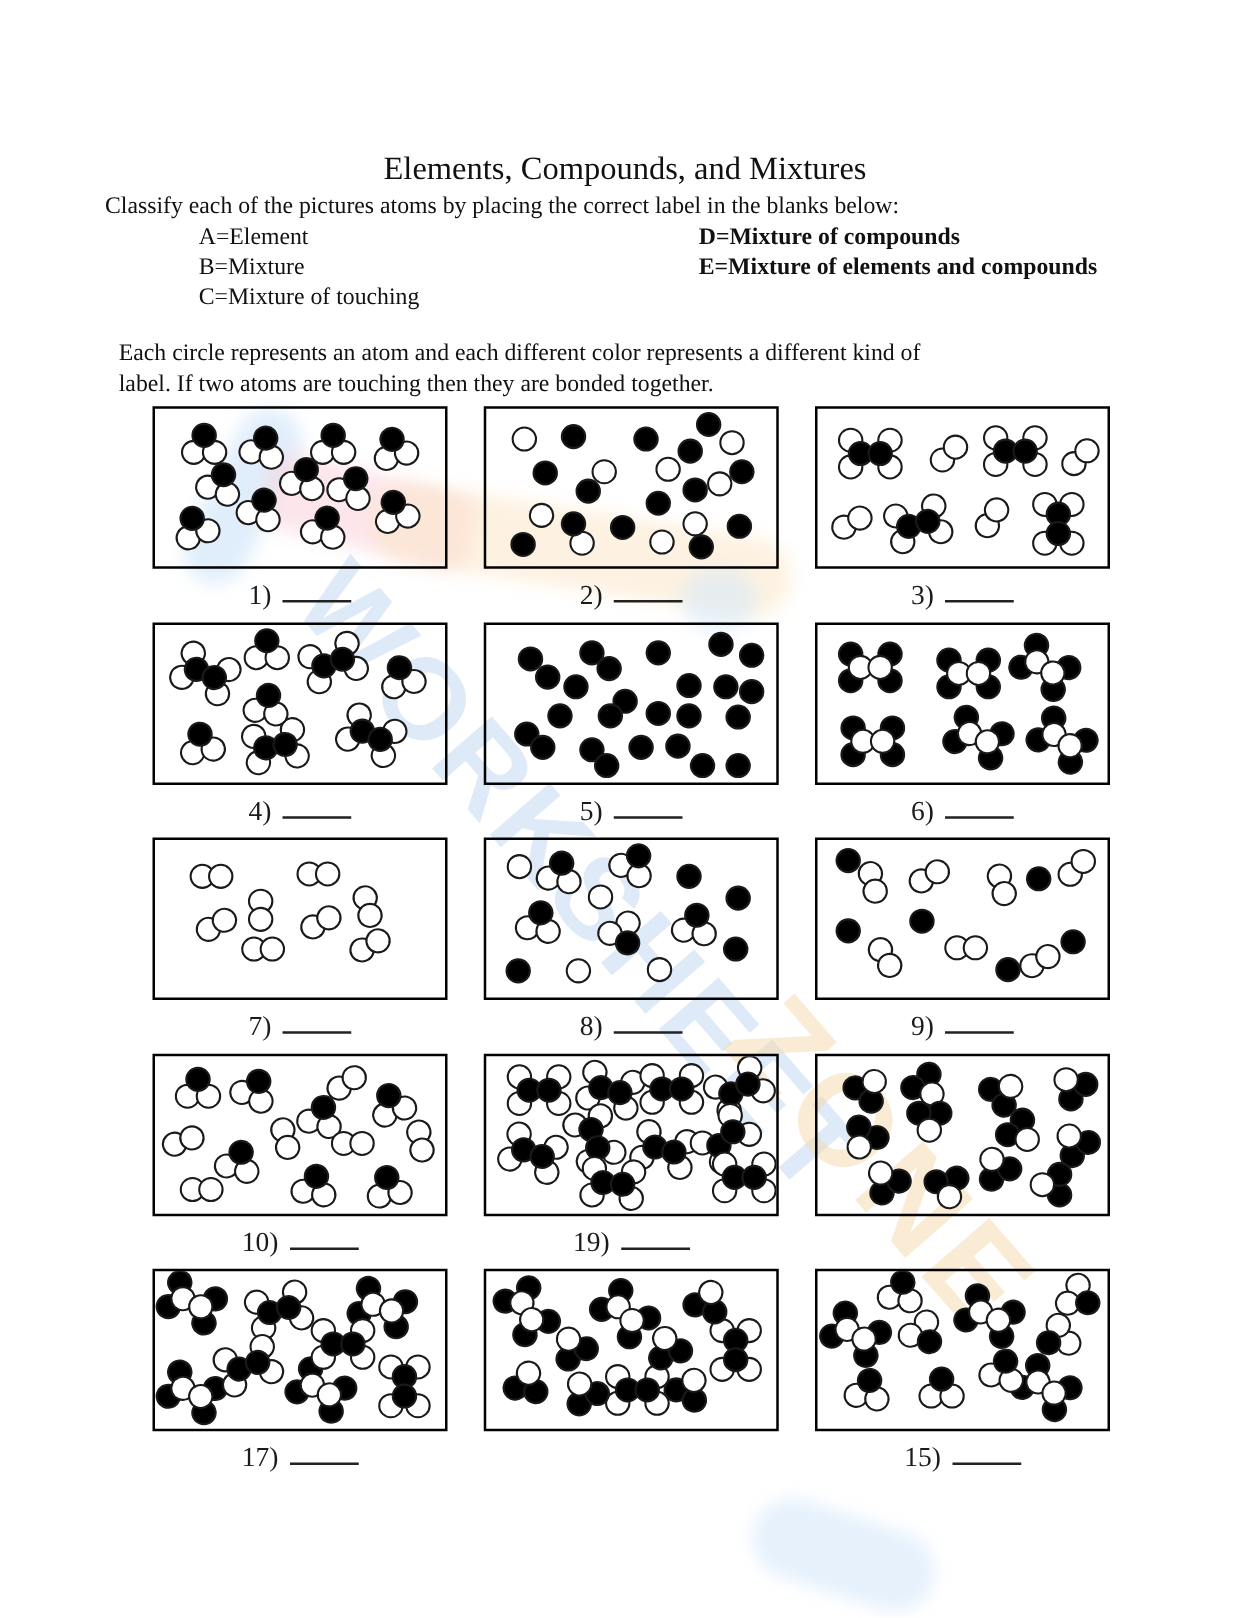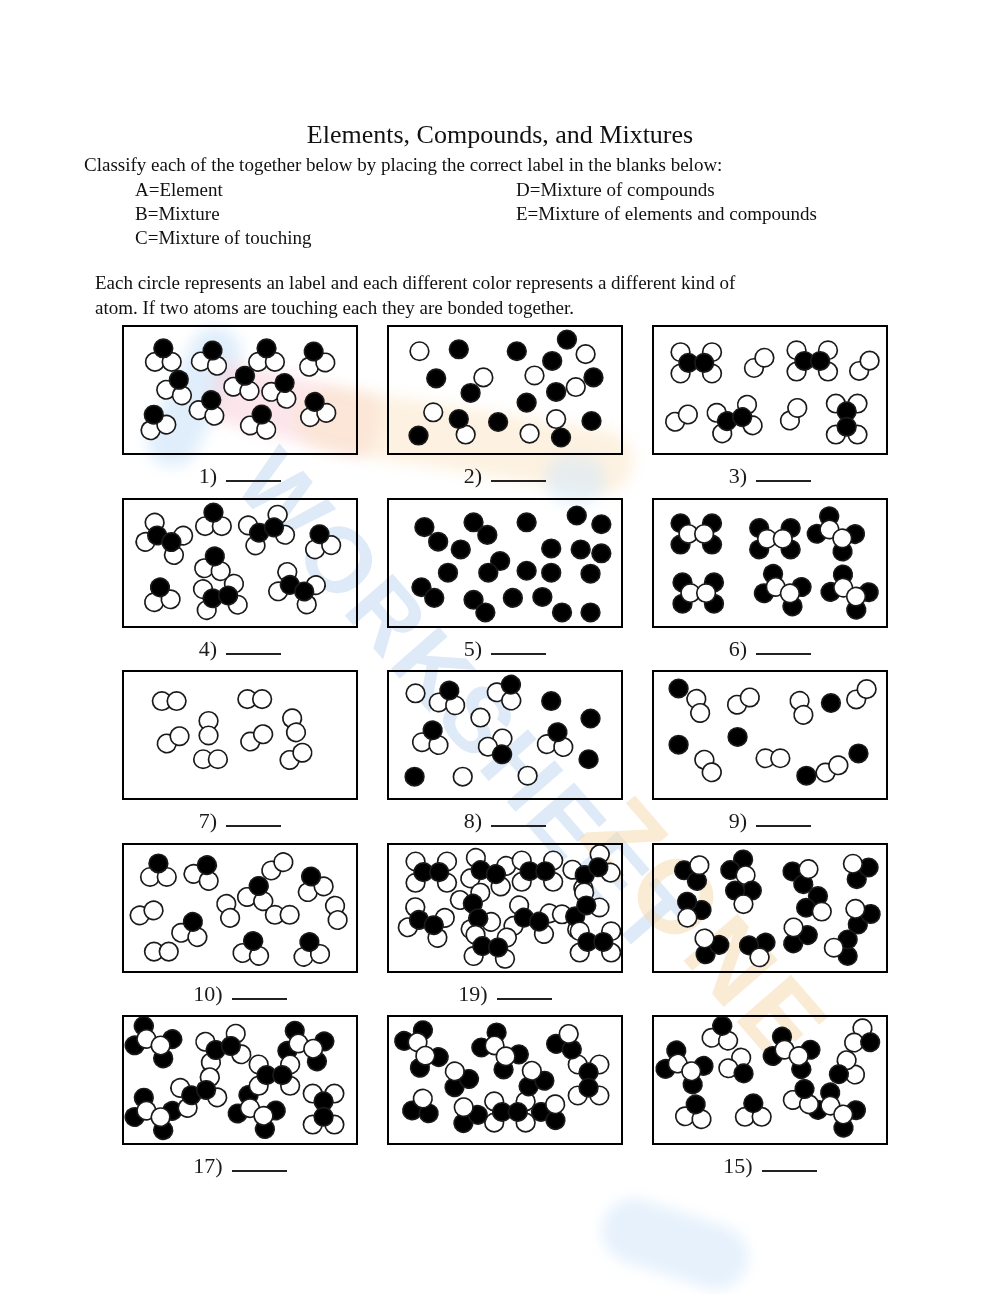--- a/index.html
+++ b/index.html
@@ -7,23 +7,23 @@
         font-family:"Liberation Serif",serif;color:#111;overflow:hidden;}
   
   .wm-layer{position:absolute;top:0;left:0;width:100%;height:100%;z-index:0;pointer-events:none;}
   .wm-text{position:absolute;font-family:"Liberation Sans",sans-serif;font-weight:bold;
            white-space:nowrap;transform-origin:left top;}
   .wm-blob{position:absolute;border-radius:40px;filter:blur(7px);}
   
   .content{position:absolute;top:0;left:0;width:100%;height:100%;z-index:1;}
   .title{position:absolute;top:120px;left:0;width:100%;text-align:center;font-size:26px;}
   .instruction{position:absolute;top:154px;left:84px;font-size:19px;}
-  .legend-col{position:absolute;top:178px;font-size:19px;line-height:24px;}
+  .legend-col{position:absolute;top:178px;font-size:19px;line-height:24px;margin-left:24px;}
   .legend-left{left:135px;}
-  .legend-right{left:516px;}
+  .legend-right{left:535px;font-weight:bold;}
   .note{position:absolute;top:271px;left:95px;font-size:19px;line-height:24.5px;}
   .grid{position:absolute;left:122px;top:325px;display:grid;
         grid-template-columns:repeat(3,236px);column-gap:29px;}
   .cell{height:172.5px;}
   .box{width:236px;height:130px;border:2px solid #000;box-sizing:border-box;background:transparent;}
   .box svg{display:block;width:232px;height:126px;}
   .figure-label{height:42px;display:flex;justify-content:center;align-items:flex-start;
                 padding-top:8px;font-size:22px;color:#1b1b1b;}
   .blank{display:inline-block;width:55px;height:17px;border-bottom:2.5px solid #222;margin-left:9px;}
 </style>
@@ -37,33 +37,33 @@
     <div class="wm-blob" style="left:210px;top:378px;width:170px;height:62px;background:rgba(250,205,215,0.5);transform:rotate(14deg);border-radius:18px;"></div>
     <div class="wm-blob" style="left:295px;top:408px;width:340px;height:64px;background:rgba(252,230,196,0.5);transform:rotate(9deg);"></div>
     <div class="wm-blob" style="left:545px;top:455px;width:60px;height:50px;background:rgba(210,232,252,0.5);"></div>
     <div class="wm-blob" style="left:600px;top:1212px;width:150px;height:64px;background:rgba(205,228,250,0.5);transform:rotate(18deg);"></div>
     <div class="wm-text" style="left:295px;top:430px;font-size:92px;letter-spacing:4px;color:rgba(177,206,237,0.42);transform:rotate(49deg);">WORKSHEET</div>
     <div class="wm-text" style="left:648px;top:775px;font-size:104px;letter-spacing:6px;color:rgba(246,216,172,0.5);transform:rotate(49deg);">ZONE</div>
   </div>
 
   <div class="content">
     <div class="title">Elements, Compounds, and Mixtures</div>
-    <div class="instruction">Classify each of the together below by placing the correct label in the blanks below:</div>
+    <div class="instruction">Classify each of the pictures atoms by placing the correct label in the blanks below:</div>
     <div class="legend-col legend-left">
         <div>A=Element</div>
         <div>B=Mixture</div>
         <div>C=Mixture of touching</div>
       </div>
     <div class="legend-col legend-right">
         <div>D=Mixture of compounds</div>
         <div>E=Mixture of elements and compounds</div>
       </div>
     <div class="note">
-      <div>Each circle represents an label and each different color represents a different kind of</div>
-      <div>atom.  If two atoms are touching each they are bonded together.</div>
+      <div>Each circle represents an atom and each different color represents a different kind of</div>
+      <div>label.  If two atoms are touching then they are bonded together.</div>
     </div>
     <div class="grid">
         <div class="cell">
           <div class="box">
             <svg viewBox="0 0 236 130" preserveAspectRatio="none">
               <g transform="translate(40,30) rotate(0)">
                 <circle cx="-8.5" cy="6" r="9.5" fill="#ffffff" stroke="#1a1a1a" stroke-width="1.7"></circle>
                 <circle cx="8.5" cy="6" r="9.5" fill="#ffffff" stroke="#1a1a1a" stroke-width="1.7"></circle>
                 <circle cx="0" cy="-8" r="9.5" fill="#000000" stroke="#1a1a1a" stroke-width="1.7"></circle>
               </g>

